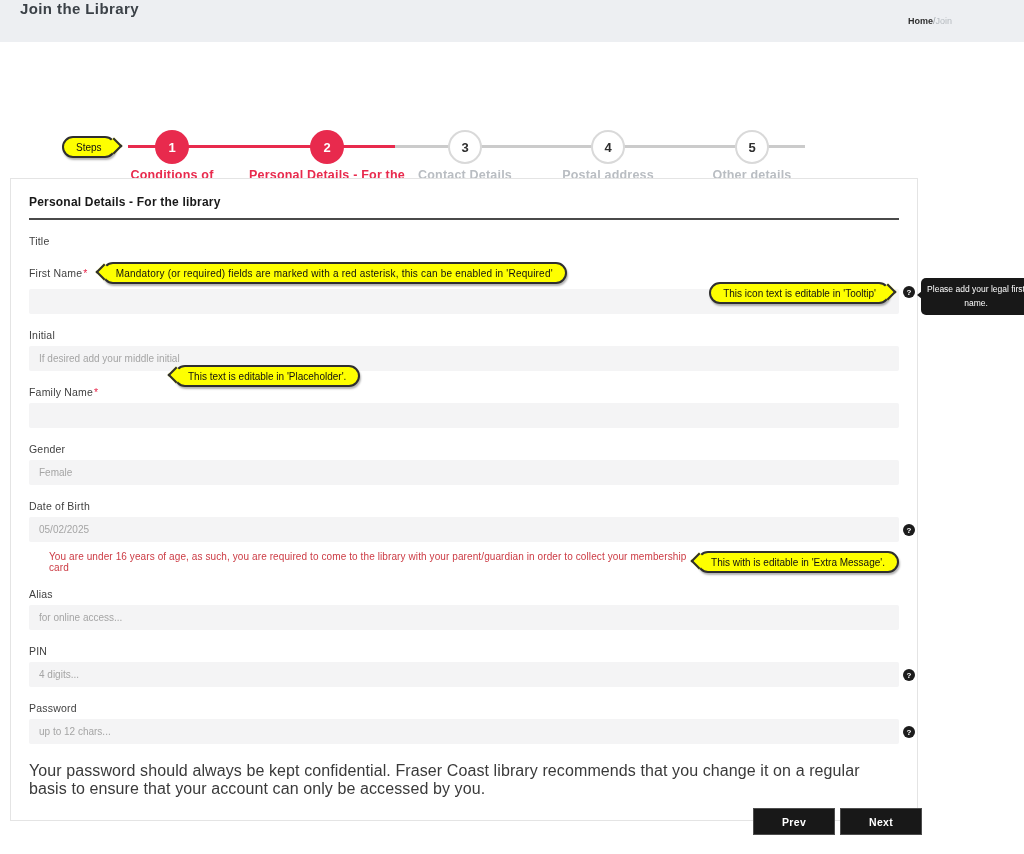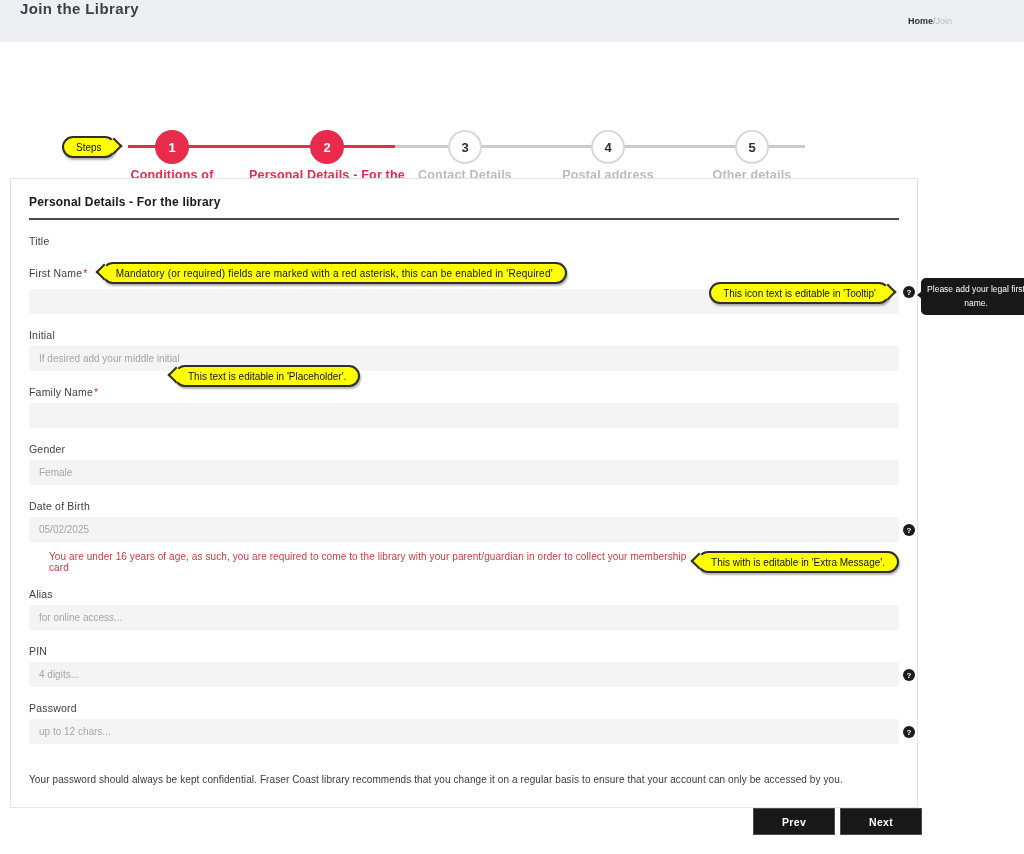--- a/index.html
+++ b/index.html
@@ -78,21 +78,21 @@
     position:absolute;top:16px;right:-132px;width:102px;background:#181818;color:#fff;
     font-size:8.5px;line-height:1.6;text-align:center;border-radius:5px;padding:5px 4px;z-index:5;
   }
   .tooltip-box::before{
     content:"";position:absolute;left:-8px;top:13px;border:4px solid transparent;
     border-right:5px solid #181818;
   }
   .extra-message-row{display:flex;align-items:center;margin-top:9px;margin-left:20px;}
   .extra-message{font-size:10px;color:#cc3b44;letter-spacing:.1px;}
   .extra-message-row .co{margin-left:10px;}
-  .password-note{margin-top:30px;font-size:10px;color:#3a3a3a;letter-spacing:.1px;}
+  .password-note{margin-top:18px;font-size:16px;color:#3a3a3a;letter-spacing:.1px;}
 
   
   .actions{position:absolute;top:808px;right:102px;display:flex;gap:5px;}
   .btn{
     background:#181818;color:#fff;border:1px solid #4d4d4d;height:27px;padding:0 28px;
     font-size:10.5px;font-weight:700;display:flex;align-items:center;cursor:pointer;
     font-family:"Liberation Sans", sans-serif;letter-spacing:.3px;
   }
 </style>
 </head>

